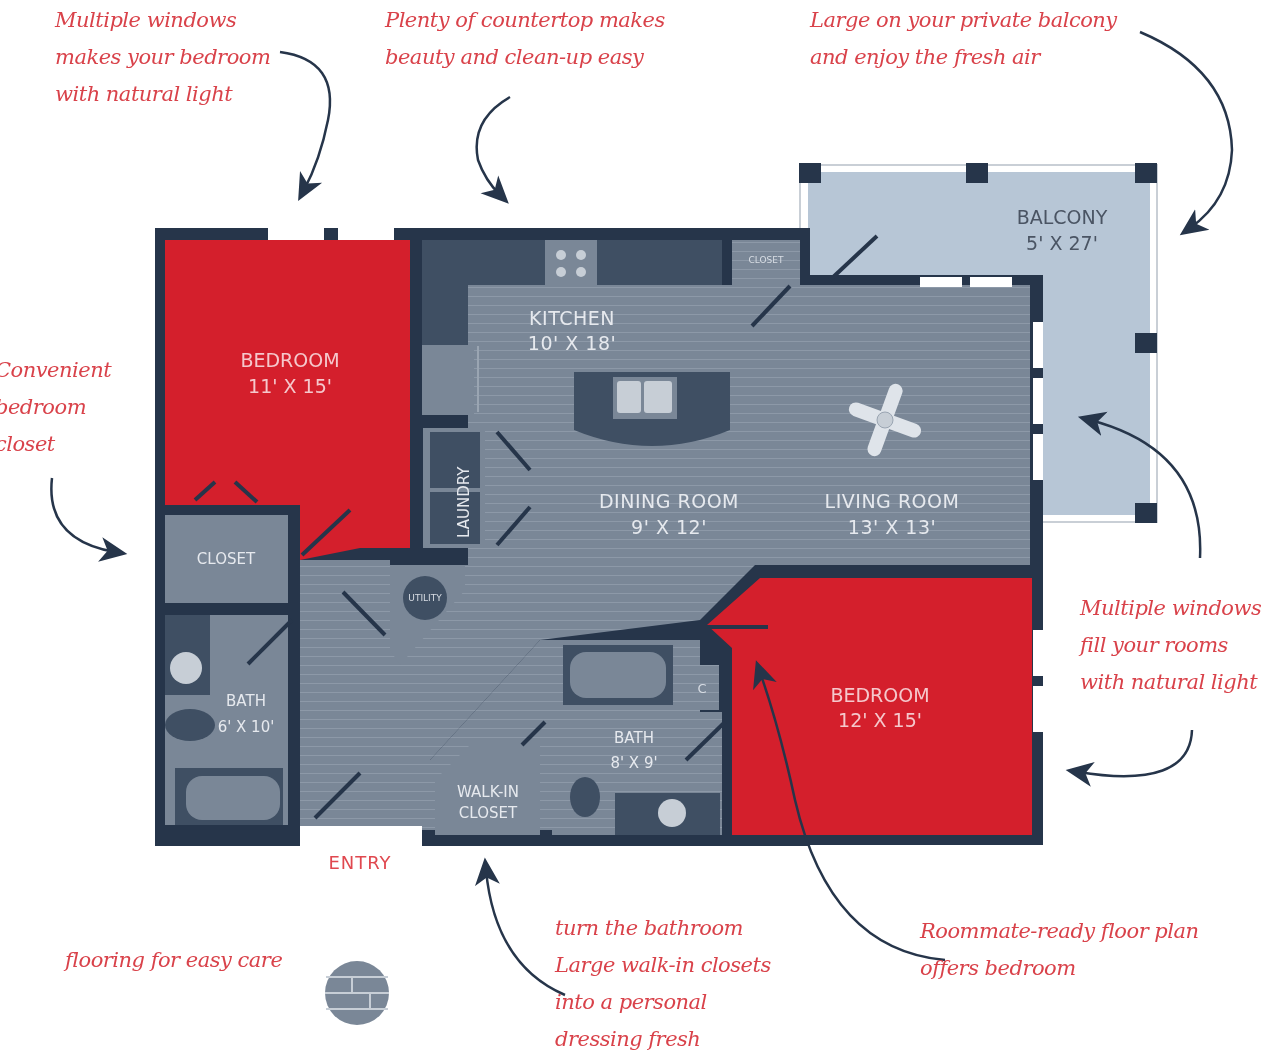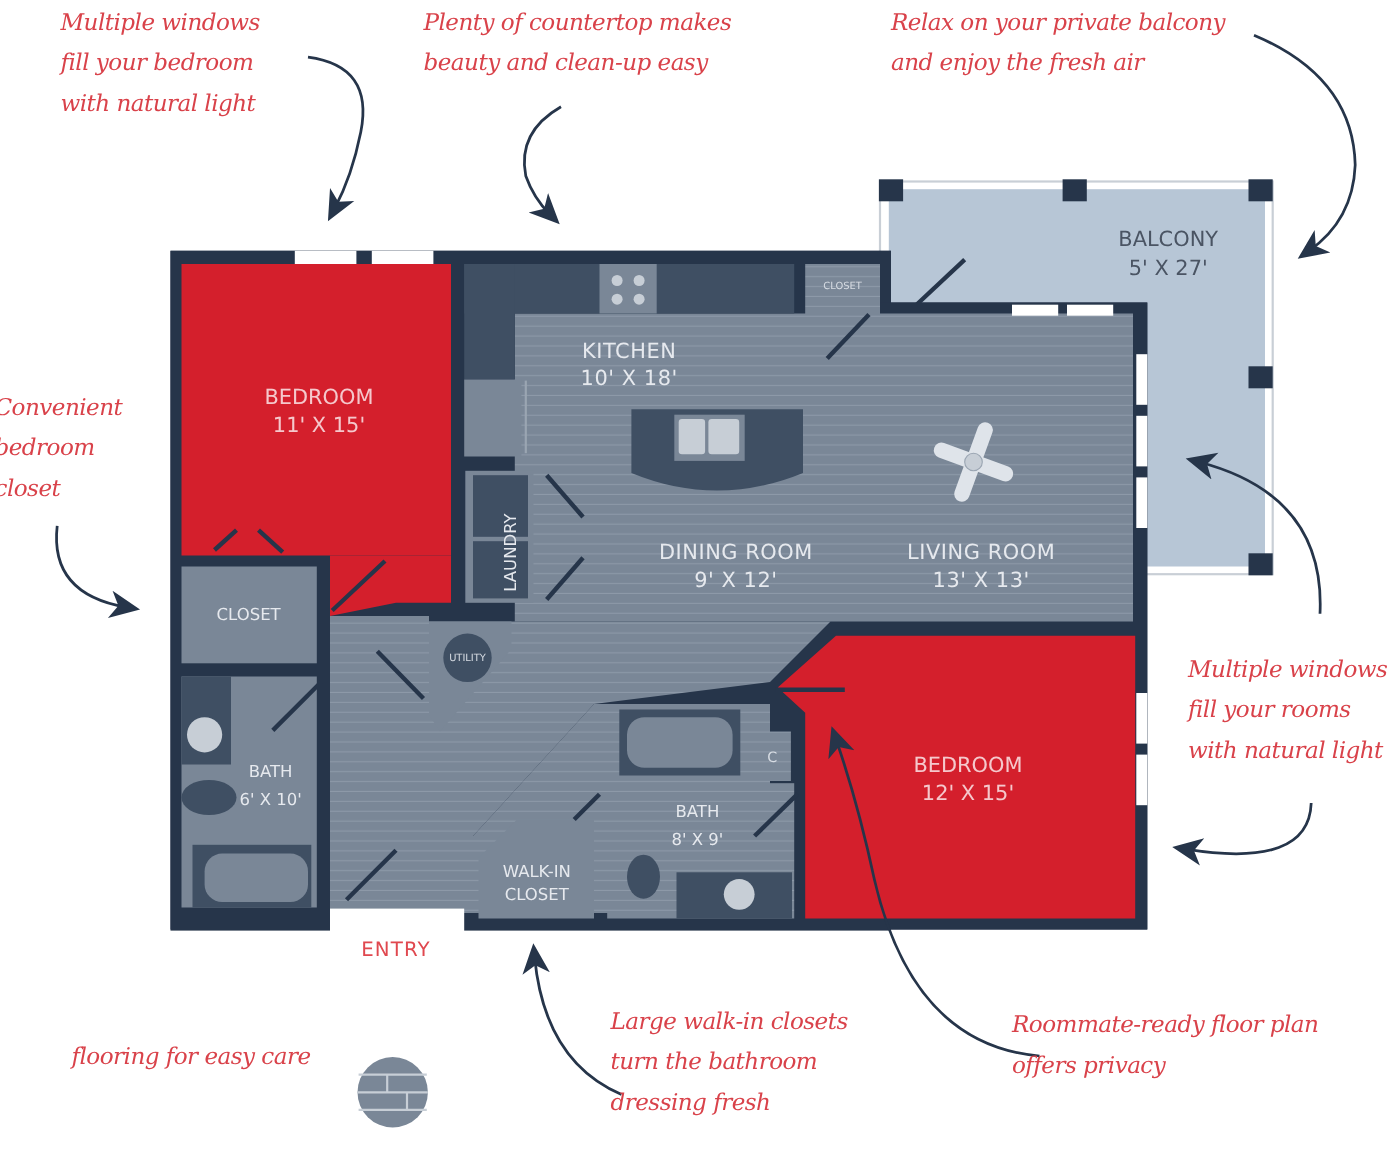--- a/index.html
+++ b/index.html
@@ -193,45 +193,46 @@
     <path d="M52,478 Q45,540 115,552" marker-end="url(#arrow)"></path>
     <path d="M1200,558 Q1205,450 1090,420" marker-end="url(#arrow)"></path>
     <path d="M1192,730 Q1190,790 1078,772" marker-end="url(#arrow)"></path>
     <path d="M945,960 Q830,950 795,800 Q780,730 760,672" marker-end="url(#arrow)"></path>
     <path d="M565,995 Q495,965 486,870" marker-end="url(#arrow)"></path>
   </g>
 </svg>
 
 <div class="note" style="left:55px; top:2px; width:200px;">
   <span>Multiple windows</span>
-  <span>fill your bedroom</span>
+  <span>makes your bedroom</span>
   <span>with natural light</span>
 </div>
 <div class="note" style="left:385px; top:2px; width:300px;">
   <span>Plenty of countertop makes</span>
   <span>beauty and clean-up easy</span>
 </div>
 <div class="note" style="left:810px; top:2px; width:310px;">
-  <span>Relax on your private balcony</span>
+  <span>Large on your private balcony</span>
   <span>and enjoy the fresh air</span>
 </div>
 <div class="note" style="left:-5px; top:352px; width:115px;">
   <span>Convenient</span>
   <span>bedroom</span>
   <span>closet</span>
 </div>
 <div class="note" style="left:1080px; top:590px; width:200px;">
   <span>Multiple windows</span>
   <span>fill your rooms</span>
   <span>with natural light</span>
 </div>
 <div class="note" style="left:920px; top:913px; width:290px;">
   <span>Roommate-ready floor plan</span>
-  <span>offers privacy</span>
+  <span>offers bedroom</span>
 </div>
 <div class="note" style="left:555px; top:910px; width:235px;">
+  <span>turn the bathroom</span>
   <span>Large walk-in closets</span>
-  <span>turn the bathroom</span>
+  <span>into a personal</span>
   <span>dressing fresh</span>
 </div>
 <div class="note" style="left:65px; top:942px; width:245px;">
   <span>flooring for easy care</span>
 </div>
 
 </body></html>

